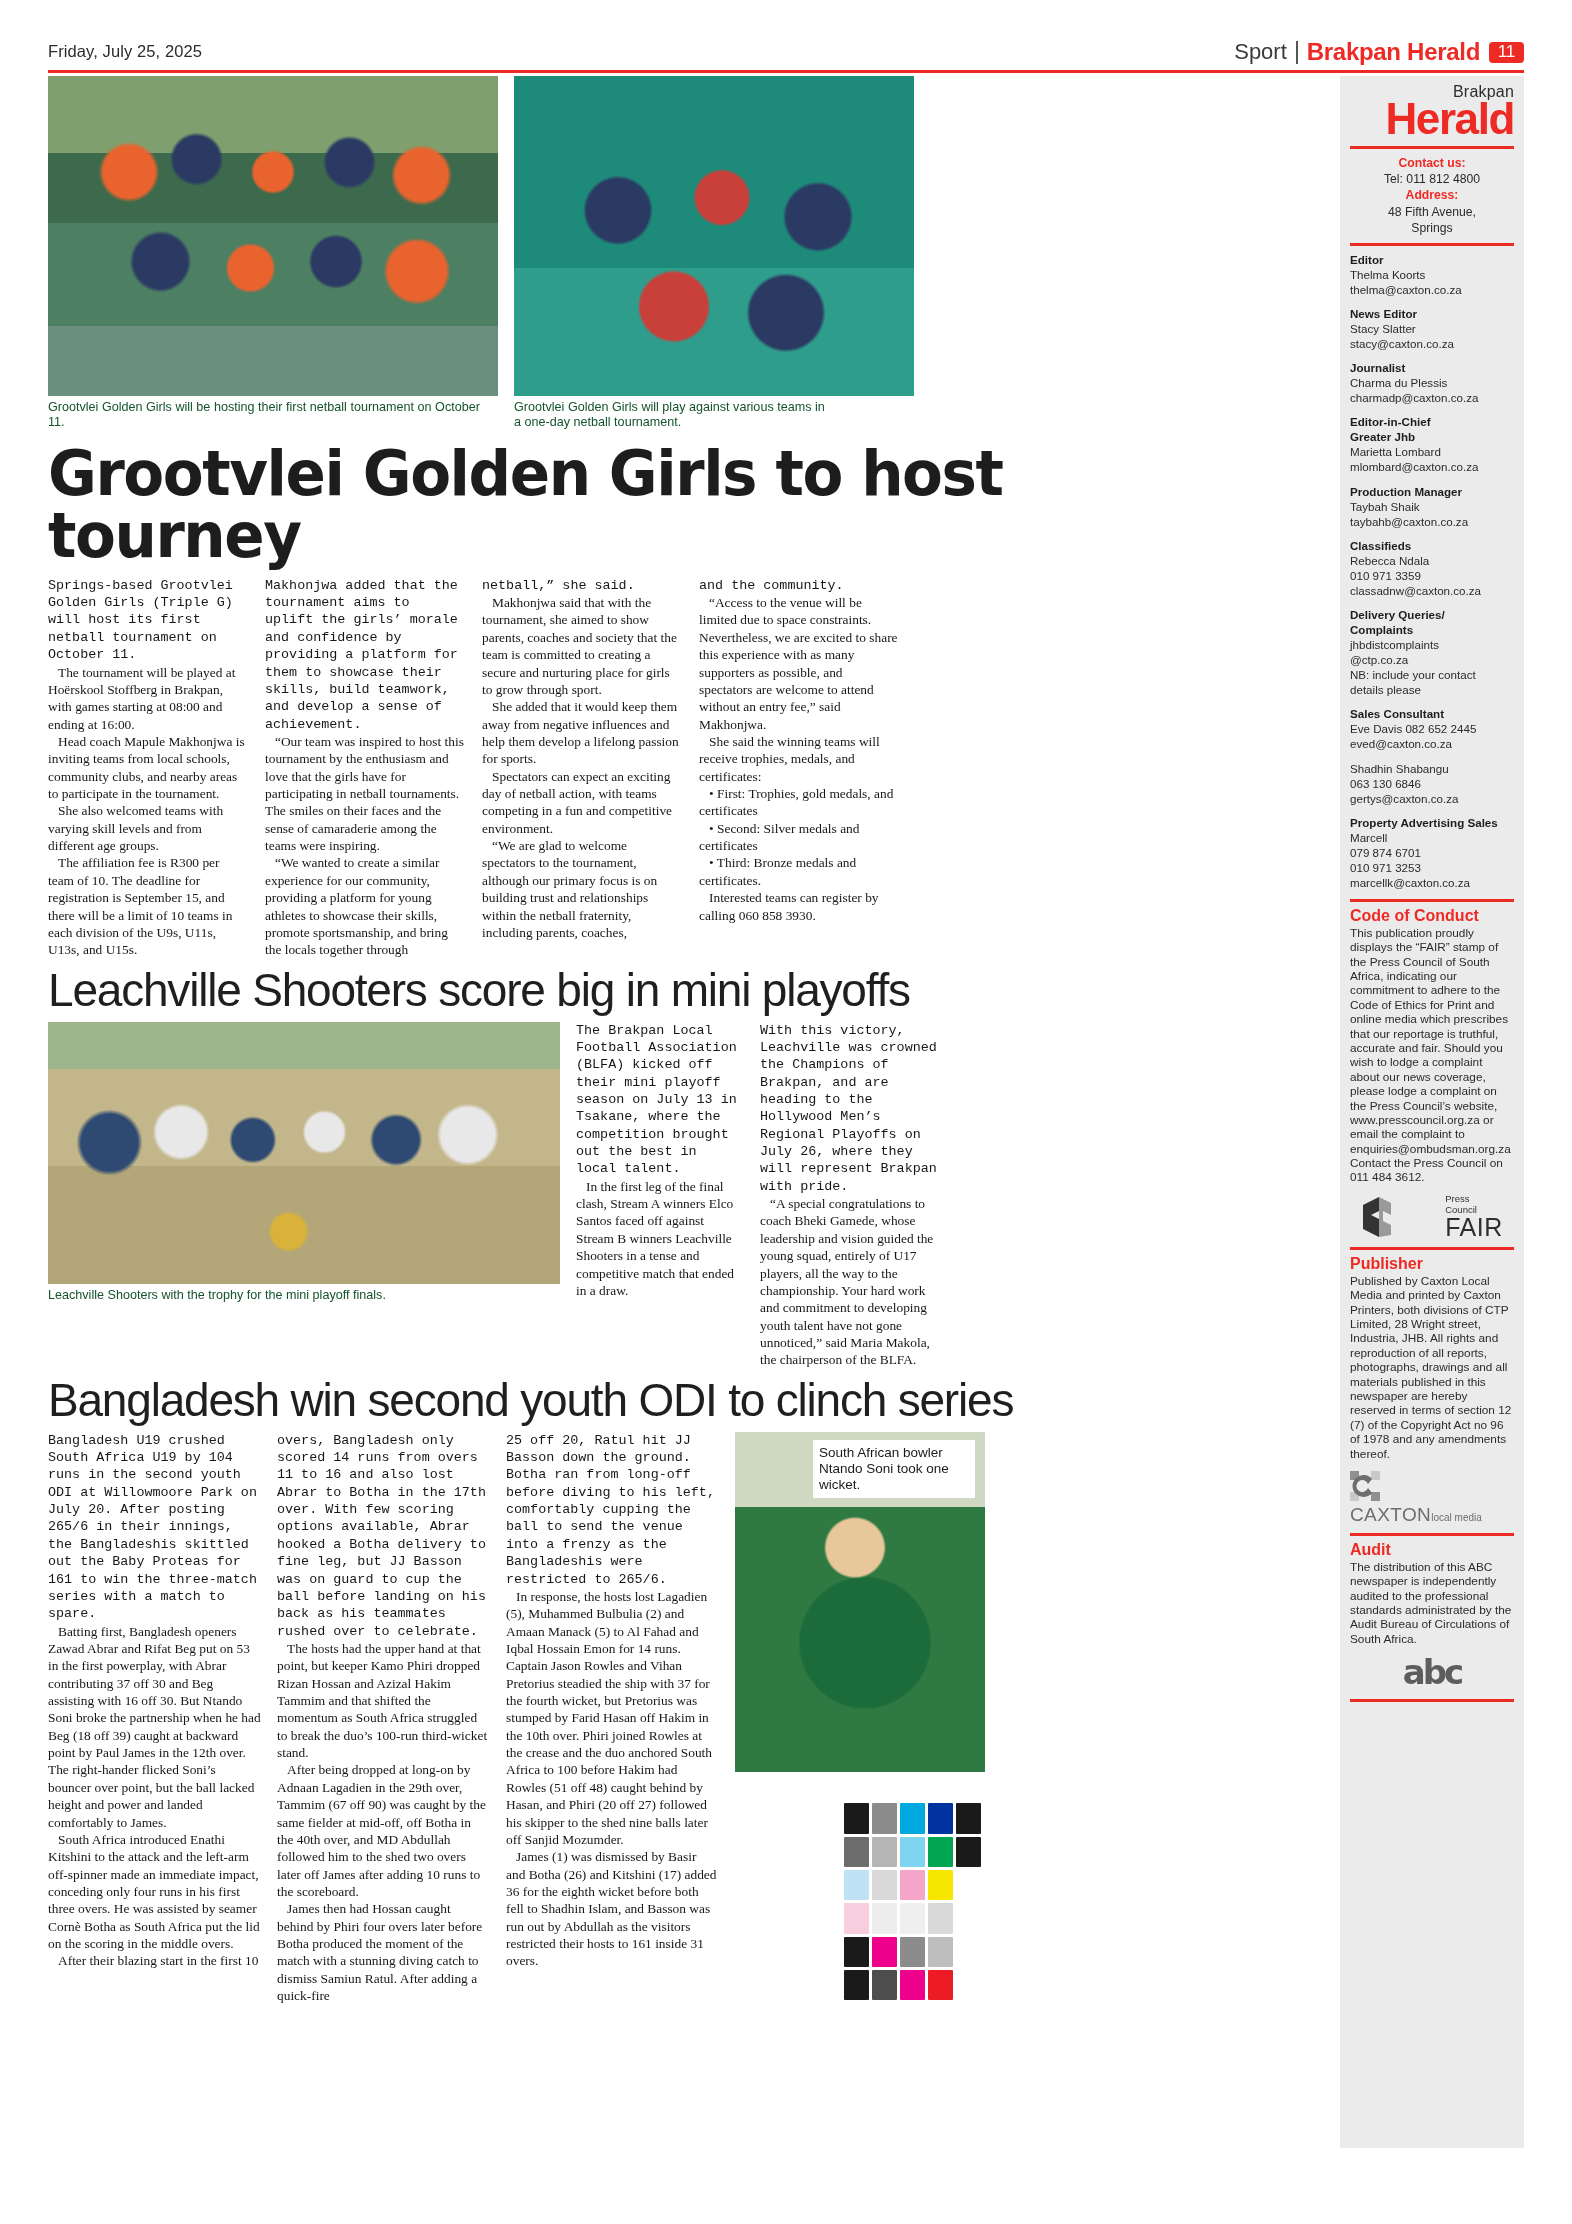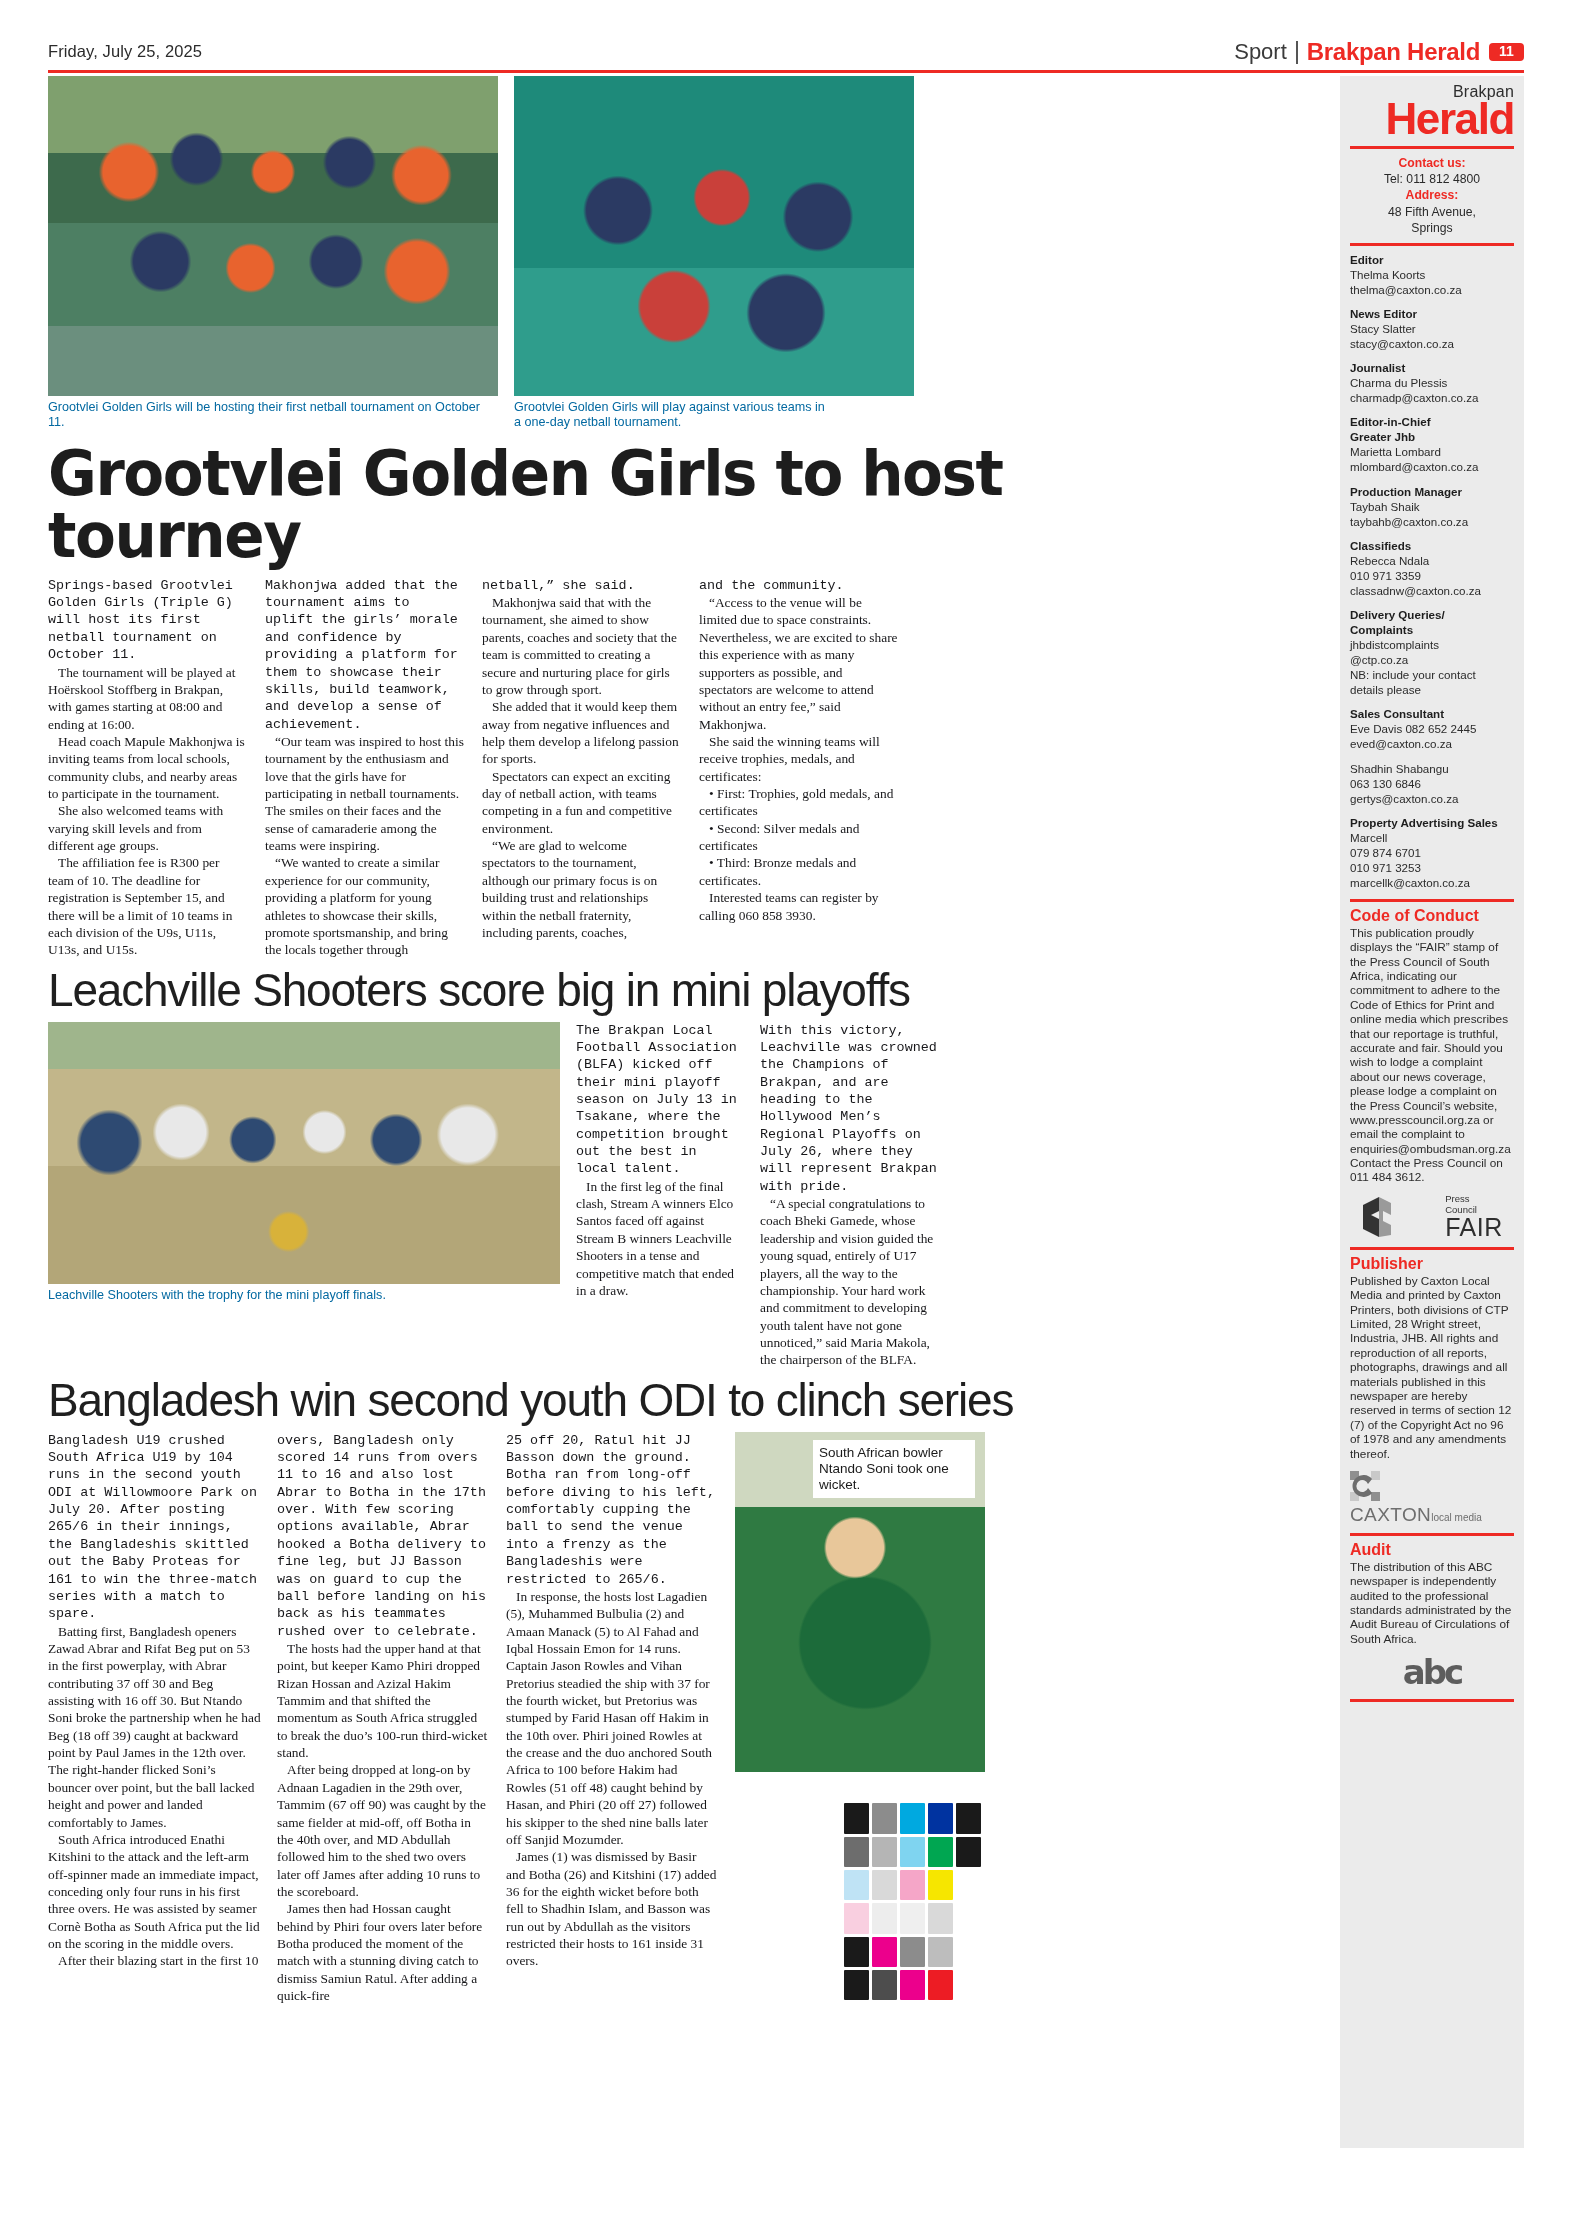--- a/index.html
+++ b/index.html
@@ -6,21 +6,21 @@
   body{width:1572px;height:2224px;font-family:"Liberation Serif",serif;color:#1a1a1a;position:relative;overflow:hidden;}
   .page{position:absolute;inset:0;}
 
   
   .topbar{position:absolute;left:48px;top:38px;width:1476px;height:34px;}
   .topdate{position:absolute;left:0;top:4px;font-family:"Liberation Sans",sans-serif;font-size:16.5px;color:#2b2b2b;letter-spacing:.1px;}
   .topright{position:absolute;right:0;top:0;display:flex;align-items:center;gap:9px;font-family:"Liberation Sans",sans-serif;}
   .topright .sport{font-size:22px;color:#3b3b3b;font-weight:400;}
   .topright .divider{width:2px;height:23px;background:#555;display:inline-block;}
   .topright .brand{font-size:24px;font-weight:bold;color:#ee2a24;letter-spacing:-.3px;}
-  .topright .pagenum{background:#ee2a24;color:#fff;font-size:14px;font-weight:bold;border-radius:4px;padding:1px 8px 3px;line-height:1;min-width:19px;text-align:center;}
+  .topright .pagenum{background:#ee2a24;color:#fff;font-size:17px;font-weight:normal;border-radius:4px;padding:1px 8px 3px;line-height:1;min-width:19px;text-align:center;}
   .redrule{position:absolute;left:48px;top:70px;width:1476px;height:3px;background:#ee2a24;}
 
   
   .sidebar{position:absolute;left:1340px;top:76px;width:184px;height:2072px;background:#ebebeb;padding:8px 10px 10px;box-sizing:border-box;font-family:"Liberation Sans",sans-serif;}
   .mast{text-align:right;}
   .mast .brakpan{font-size:16px;color:#2d2d2d;line-height:1.05;letter-spacing:.2px;}
   .mast .herald{font-size:44px;font-weight:bold;color:#ee2a24;line-height:.92;letter-spacing:-1.4px;margin-top:-2px;}
   .sbrule{height:3px;background:#ee2a24;margin:7px 0 6px;}
   .contact{text-align:center;font-size:12.2px;line-height:1.32;color:#2a2a2a;}
   .contact .lbl{color:#ee2a24;font-weight:bold;}
@@ -40,21 +40,21 @@
   .cx-word small{font-size:10px;letter-spacing:0;}
   .abclogo{text-align:center;margin:6px 0 4px;font-size:34px;color:#5d5d5d;font-weight:bold;letter-spacing:-3px;font-family:"DejaVu Sans",sans-serif;}
 
   
   .main{position:absolute;left:48px;top:76px;width:1272px;}
 
   .photorow{display:flex;gap:16px;}
   .ph{position:relative;overflow:hidden;background:#5a6a63;}
   .ph1{width:450px;height:320px;}
   .ph2{width:400px;height:320px;}
-  .cap{font-family:"Liberation Sans",sans-serif;font-size:12.6px;line-height:1.22;color:#0369a1;margin-top:4px;}
+  .cap{font-family:"Liberation Sans",sans-serif;font-size:12.6px;line-height:1.22;color:#14532d;margin-top:4px;}
 
   .hl{font-family:"DejaVu Sans",sans-serif;font-weight:bold;color:#1d1d1d;letter-spacing:-1.5px;}
   .hl1{font-size:62px;line-height:1;margin:12px 0 10px;transform:scaleX(.96);transform-origin:left;}
   .hl2{font-family:"Liberation Sans",sans-serif;font-weight:400;font-size:46px;line-height:1.02;letter-spacing:-1.2px;color:#1f1f1f;margin:8px 0 8px;}
 
   .cols4{display:flex;gap:18px;}
   .cols4 .col{width:199px;}
   .body{font-family:"Liberation Serif",serif;font-size:13.4px;line-height:1.295;color:#17171a;text-align:left;}
   .body p{margin:0;text-indent:10px;}
   .body p.first{text-indent:0;font-family:Liberation Mono, monospace;}

